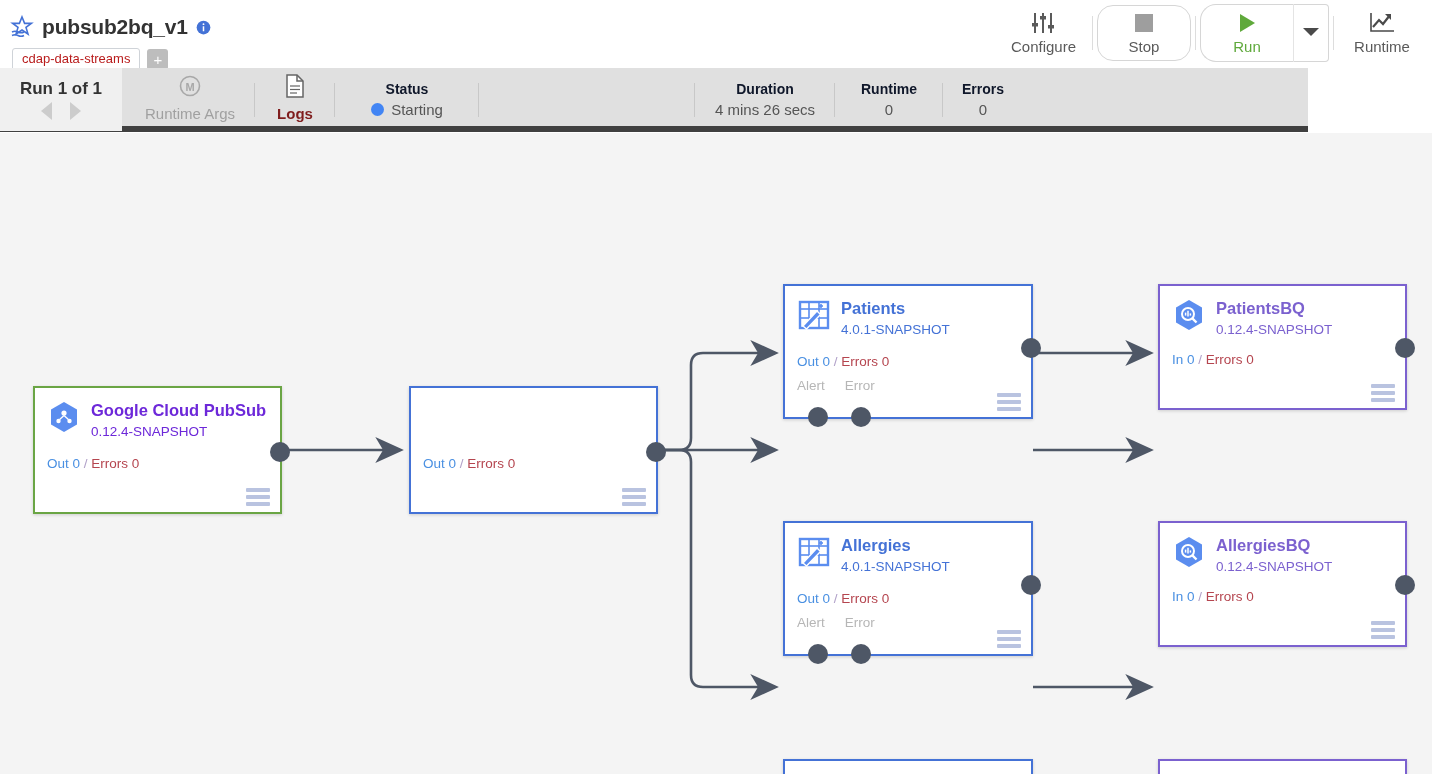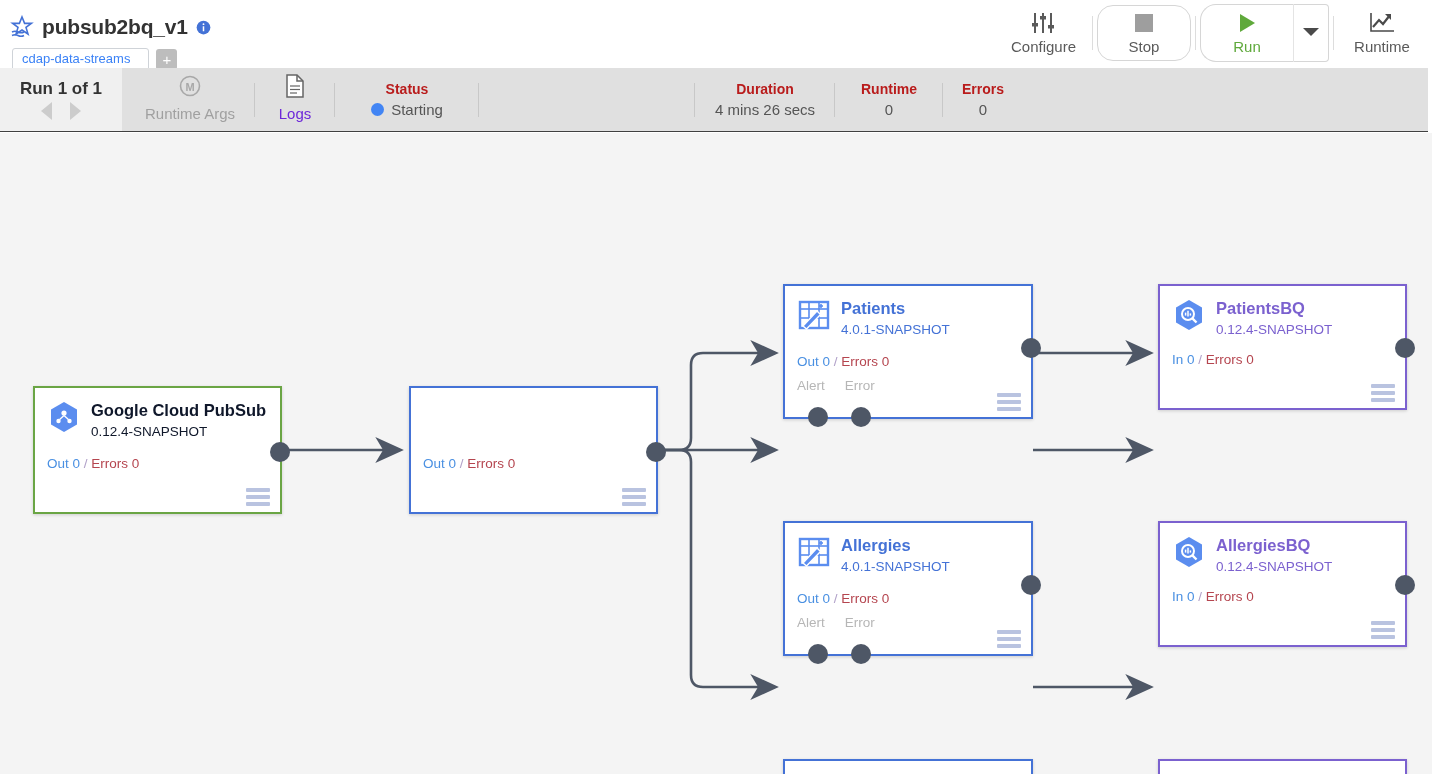--- a/index.html
+++ b/index.html
@@ -35,22 +35,22 @@
     letter-spacing: -0.2px;
   }
   .info-icon { width: 15px; height: 15px; display: block; }
   .tag-row {
     display: flex; align-items: center; gap: 7px;
     margin-top: 6px; margin-left: 2px;
   }
   #pipeline-tag {
     border: 1px solid #cfd3d8; border-radius: 3px;
     background: #ffffff;
-    color: #3b82f6; font-size: 13px;
-    padding: 3px 18px 4px 9px;
+    color: #b91c1c; font-size: 13px;
+    padding: 3px 9px 4px 9px;
     line-height: 14px;
   }
   #add-tag-button {
     background: #bdbdbd; color: #ffffff;
     border: none; border-radius: 3px;
     width: 21px; height: 21px;
     font-size: 15px; line-height: 19px; text-align: center;
     cursor: pointer; padding: 0;
     font-family: "Liberation Sans", sans-serif;
   }
@@ -83,24 +83,24 @@
     border: 1px solid #d6d6d6; border-left: 1px solid #e4e4e4; border-radius: 0 4px 4px 0;
     background: #ffffff; width: 34px; height: 56px;
     display:flex; align-items:center; justify-content:center; cursor:pointer;
   }
   .run-group { display:flex; align-items: stretch; }
   .run-group .tb-boxed { height: 56px; }
 
   
   #statusbar {
     position: absolute; left: 0; top: 68px;
-    width: 1428px; height: 64px;
+    width: 1308px; height: 64px;
     background: #e0e0e0;
     box-sizing: border-box;
-    border-bottom: 1px solid #404040;
+    border-bottom: 6px solid #404040;
   }
   #run-counter {
     position: absolute; left: 0; top: 0;
     width: 122px; height: 63px;
     background: #f0f0f0;
     display: flex; flex-direction: column; align-items: center; justify-content: center;
   }
   #run-counter-notch {
     position: absolute; left: 104px; top: 0;
     width: 0; height: 0;
@@ -114,35 +114,35 @@
   #run-nav { display: flex; gap: 18px; margin-top: 3px; }
   .nav-tri { width: 0; height: 0; cursor: pointer; }
   #run-prev { border-top: 9px solid transparent; border-bottom: 9px solid transparent; border-right: 11px solid #cccccc; }
   #run-next { border-top: 9px solid transparent; border-bottom: 9px solid transparent; border-left: 11px solid #cccccc; }
 
   .sb-cell {
     position: absolute; top: 0; height: 63px;
     display: flex; flex-direction: column; align-items: center; justify-content: center;
     box-sizing: border-box;
   }
-  .sb-cell .sb-top { font-size: 14px; font-weight: bold; color: #b91c1c; line-height: 20px; }
+  .sb-cell .sb-top { font-size: 14px; font-weight: bold; color: #0f172a; line-height: 20px; }
   .sb-cell .sb-bot { font-size: 15px; color: #555555; line-height: 22px; }
   .sb-muted .sb-bot, .sb-muted .sb-top { color: #9e9e9e; }
   .sb-sep { position: absolute; top: 15px; width: 1px; height: 34px; background: #c8c8c8; }
 
   #cell-runtimeargs { left: 126px; width: 128px; }
   #cell-logs { left: 256px; width: 78px; }
   #cell-status { left: 336px; width: 142px; }
   #cell-starttime { left: 480px; width: 214px; }
   #cell-duration { left: 696px; width: 138px; align-items: center; }
   #cell-warnings { left: 836px; width: 106px; }
   #cell-errors { left: 944px; width: 78px; }
 
   #cell-runtimeargs .sb-bot, #cell-runtimeargs .sb-top { color: #a0a0a0; }
-  #cell-logs .sb-bot { color: #6d28d9; }
+  #cell-logs .sb-bot { color: #7f1d1d; font-weight: bold; }
 
   .status-dot {
     width: 13px; height: 13px; border-radius: 50%;
     background: #4285f4; display: inline-block; margin-right: 7px;
     vertical-align: -1px;
   }
   .status-line { display: flex; align-items: center; }
 
   
   #canvas {
@@ -167,21 +167,21 @@
   .node-head { display: flex; align-items: flex-start; padding: 12px 3px 0 12px; }
   .node-icon { width: 34px; height: 34px; flex: 0 0 34px; margin-right: 10px; }
   .node-icon svg { display: block; }
   .node-titlewrap { overflow: hidden; white-space: nowrap; flex: 1 1 auto; }
   .node-title {
     font-size: 16.5px; font-weight: bold; line-height: 20px;
     white-space: nowrap;
   }
   .node-version { font-size: 13.5px; line-height: 20px; margin-top: 2px; white-space: nowrap; }
   .node-blue .node-title, .node-blue .node-version { color: #4472d6; }
-  .node-green .node-title, .node-green .node-version { color: #0f172a; }
+  .node-green .node-title, .node-green .node-version { color: #6d28d9; }
   .node-purple .node-title, .node-purple .node-version { color: #7b61cf; }
 
   .node-metrics {
     position: absolute; left: 12px; bottom: 0;
     font-size: 13.5px; white-space: nowrap;
   }
   .m-in { color: #4a90e2; }
   .m-slash { color: #b0a0c8; }
   .m-err { color: #b5454f; }
 

